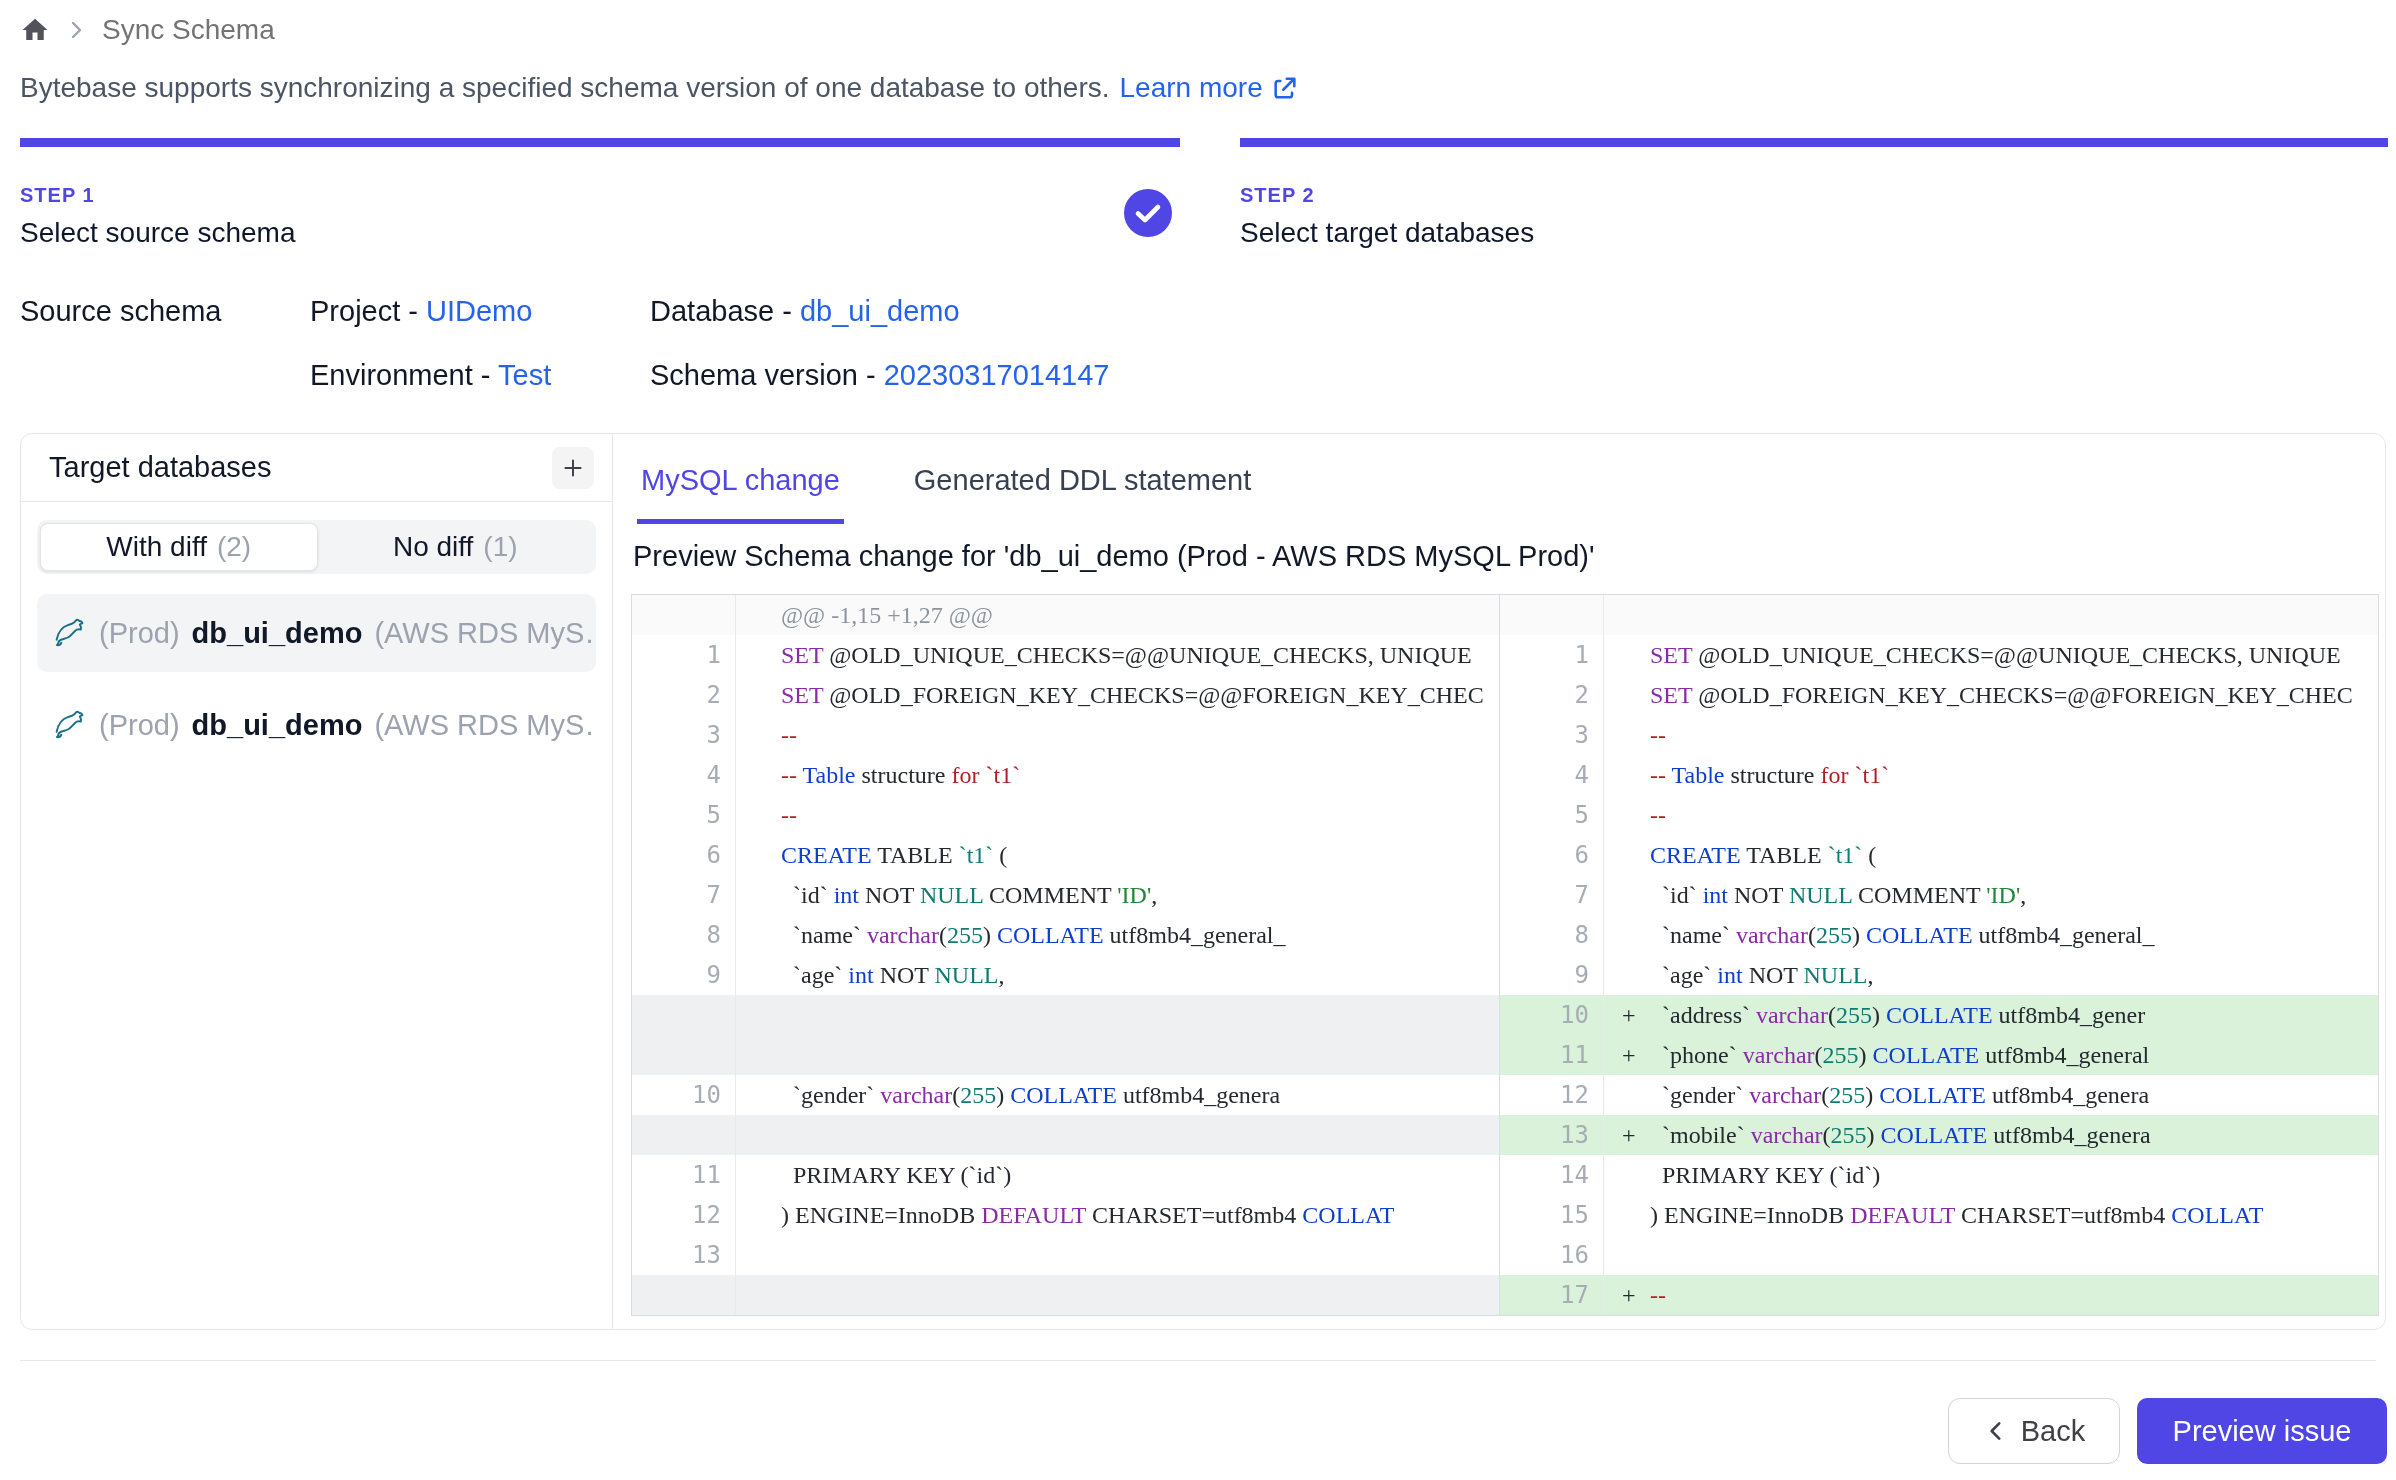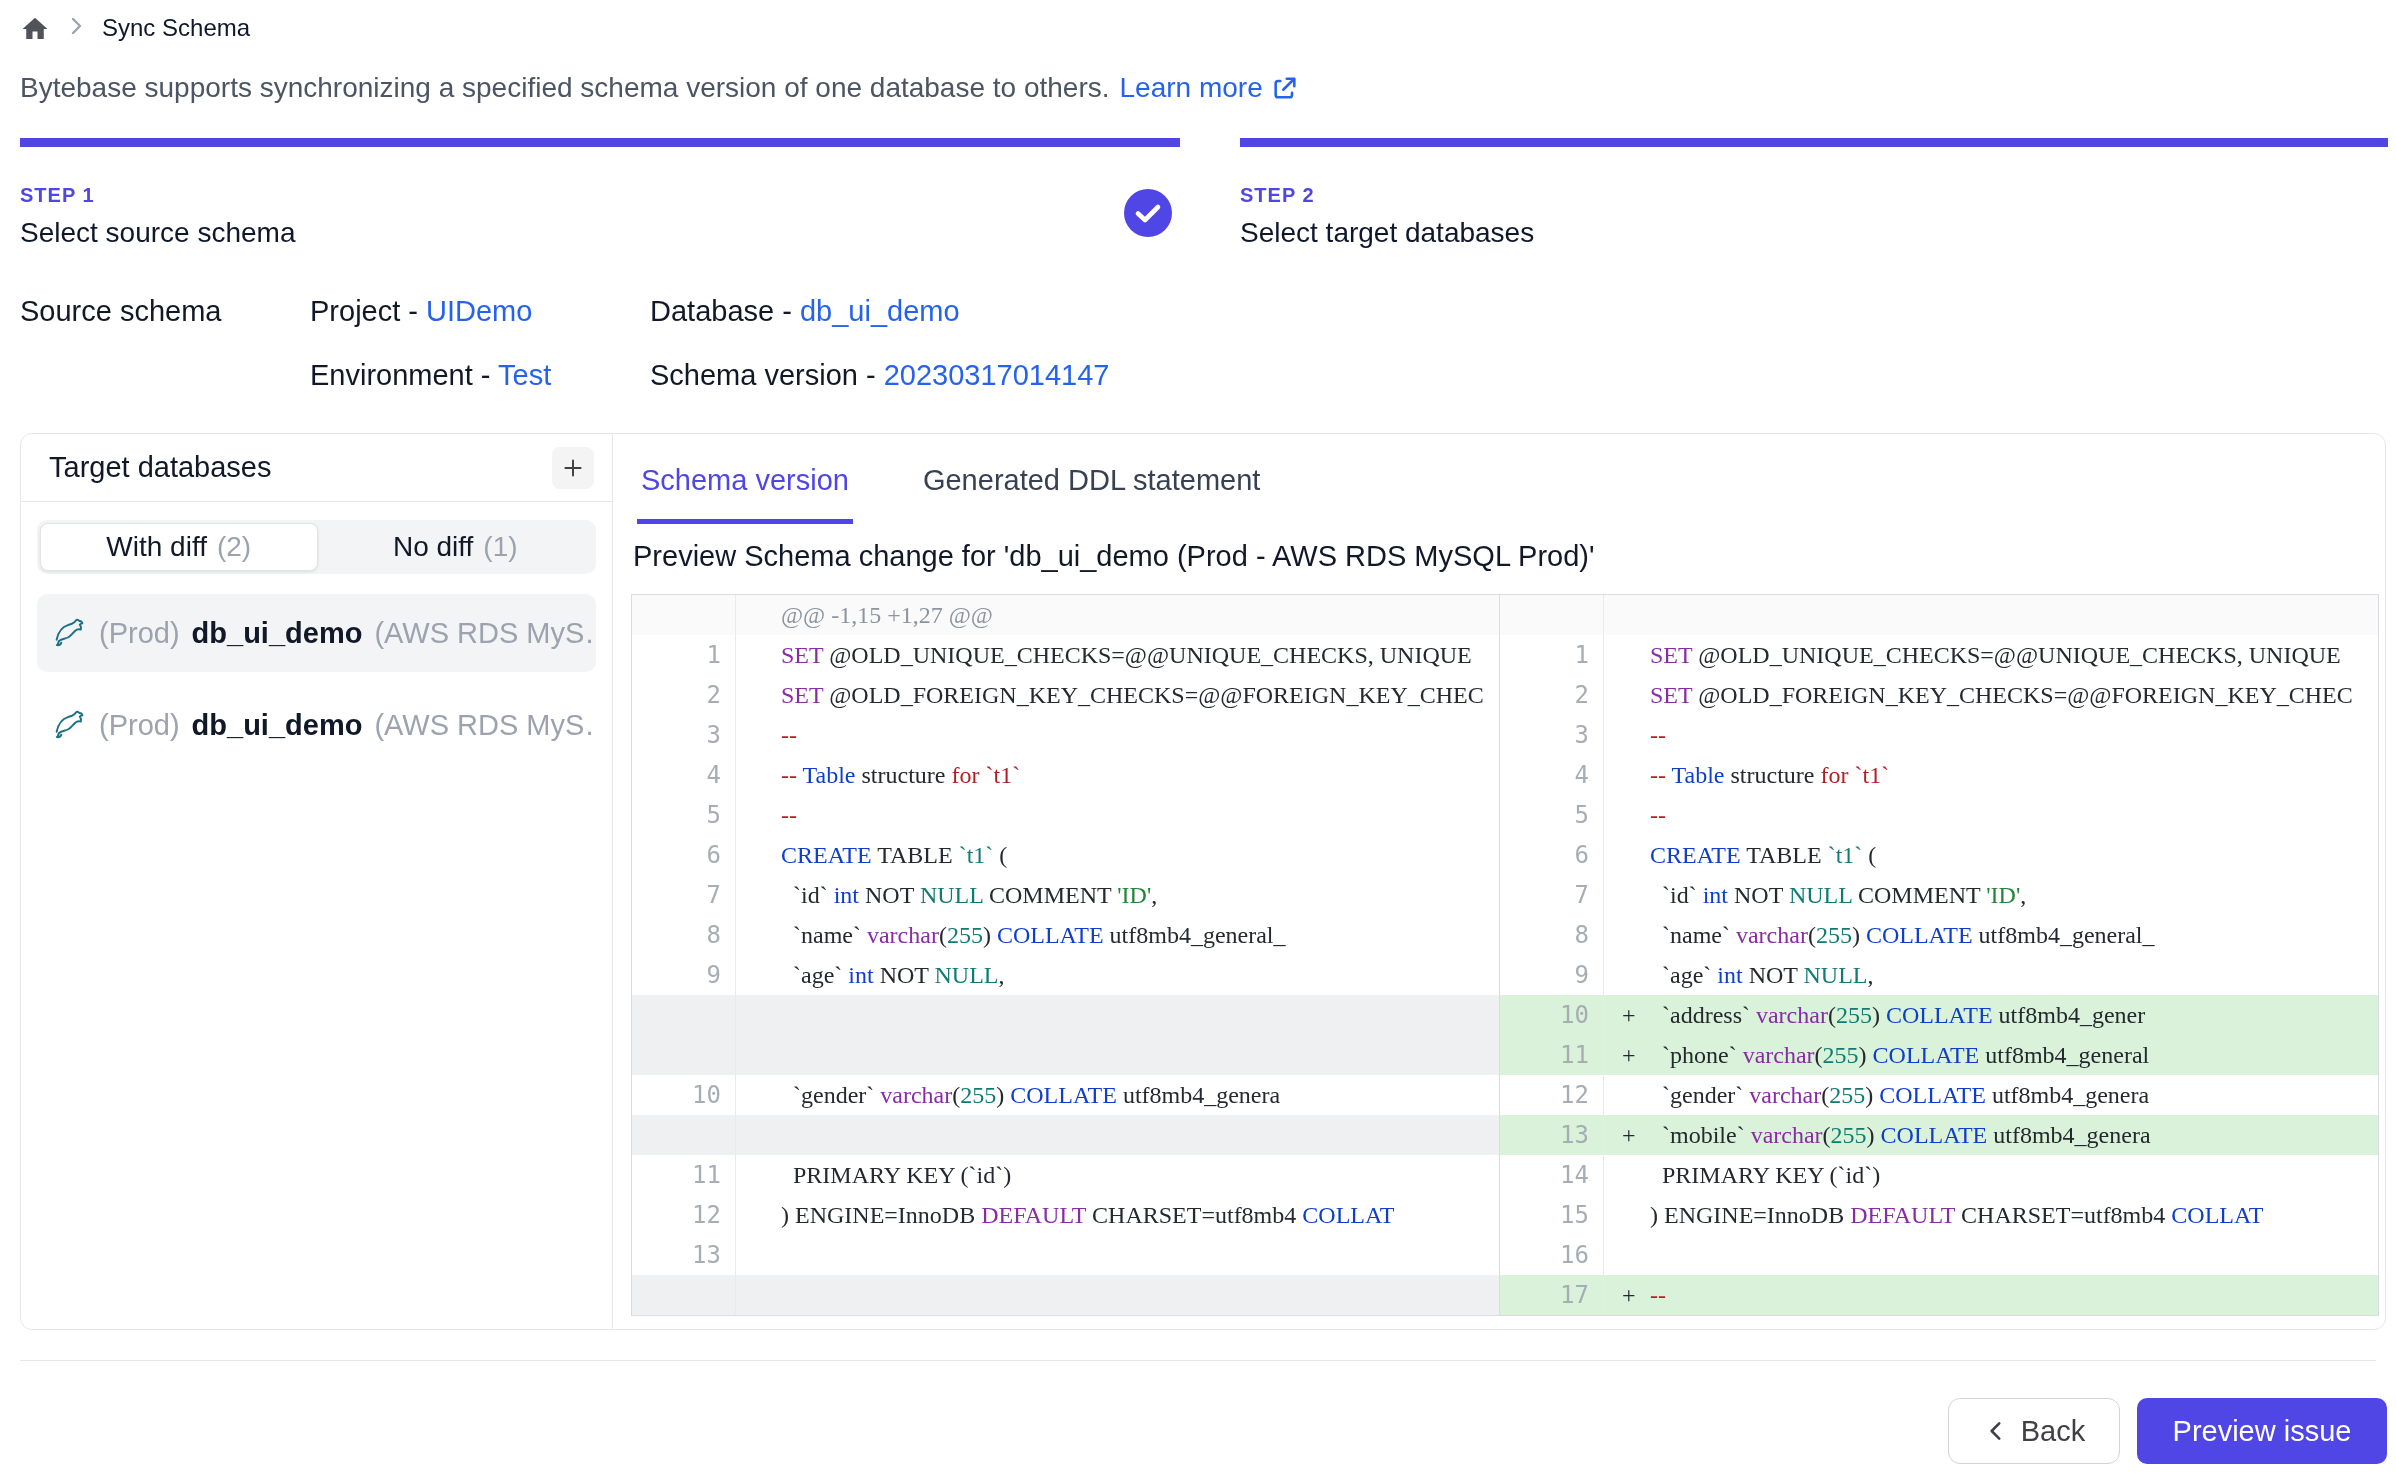--- a/index.html
+++ b/index.html
@@ -1,19 +1,19 @@
 <!DOCTYPE html>
 <html style="--accent: #4f46e5;"><head>
 <meta charset="utf-8">
 <style>
   html,body{margin:0;padding:0;background:#fff;}
   body{width:2396px;height:1480px;position:relative;font-family:"Liberation Sans",sans-serif;color:#111827;overflow:hidden;}
   .abs{position:absolute;}
   
-  .crumb{left:20px;top:14px;display:flex;align-items:flex-start;gap:14px;font-size:24px;color:#0f172a;}
+  .crumb{left:20px;top:14px;display:flex;align-items:center;gap:14px;font-size:28px;color:#737373;}
   
   .intro{left:20px;top:72px;font-size:28px;color:#4b5563;display:flex;align-items:center;gap:10px;white-space:nowrap;}
   .intro a{color:#2563eb;text-decoration:none;display:inline-flex;align-items:center;gap:8px;cursor:pointer;}
   
   .stepbar{top:138px;height:9px;background:var(--accent);}
   .steplabel{font-size:20px;font-weight:700;letter-spacing:1px;color:var(--accent);}
   .steptitle{font-size:28px;color:#0f172a;margin-top:10px;}
   .stepblock{top:184px;}
   .checkwrap{left:1124px;top:189px;}
   
@@ -158,21 +158,21 @@
     </g>
           </svg>
      <span class="env">(Prod)</span>
      <span class="nm">db_ui_demo</span>
      <span class="inst">(AWS RDS MyS…</span>
    </div>
       </div>
   </div>
 
   <div class="tabs" id="prevtabs">
-      <div class="tab on">Schema version</div>
+      <div class="tab on">MySQL change</div>
       <div class="tab ">Generated DDL statement</div>
     </div>
   <div class="prevtitle">Preview Schema change for 'db_ui_demo (Prod - AWS RDS MySQL Prod)'</div>
 
   <div class="diff">
     <div class="pane l" id="paneL">
         <div class="drow hdr">
           <div class="g"></div>
           <div class="c">@@ -1,15 +1,27 @@</div>
         </div>

